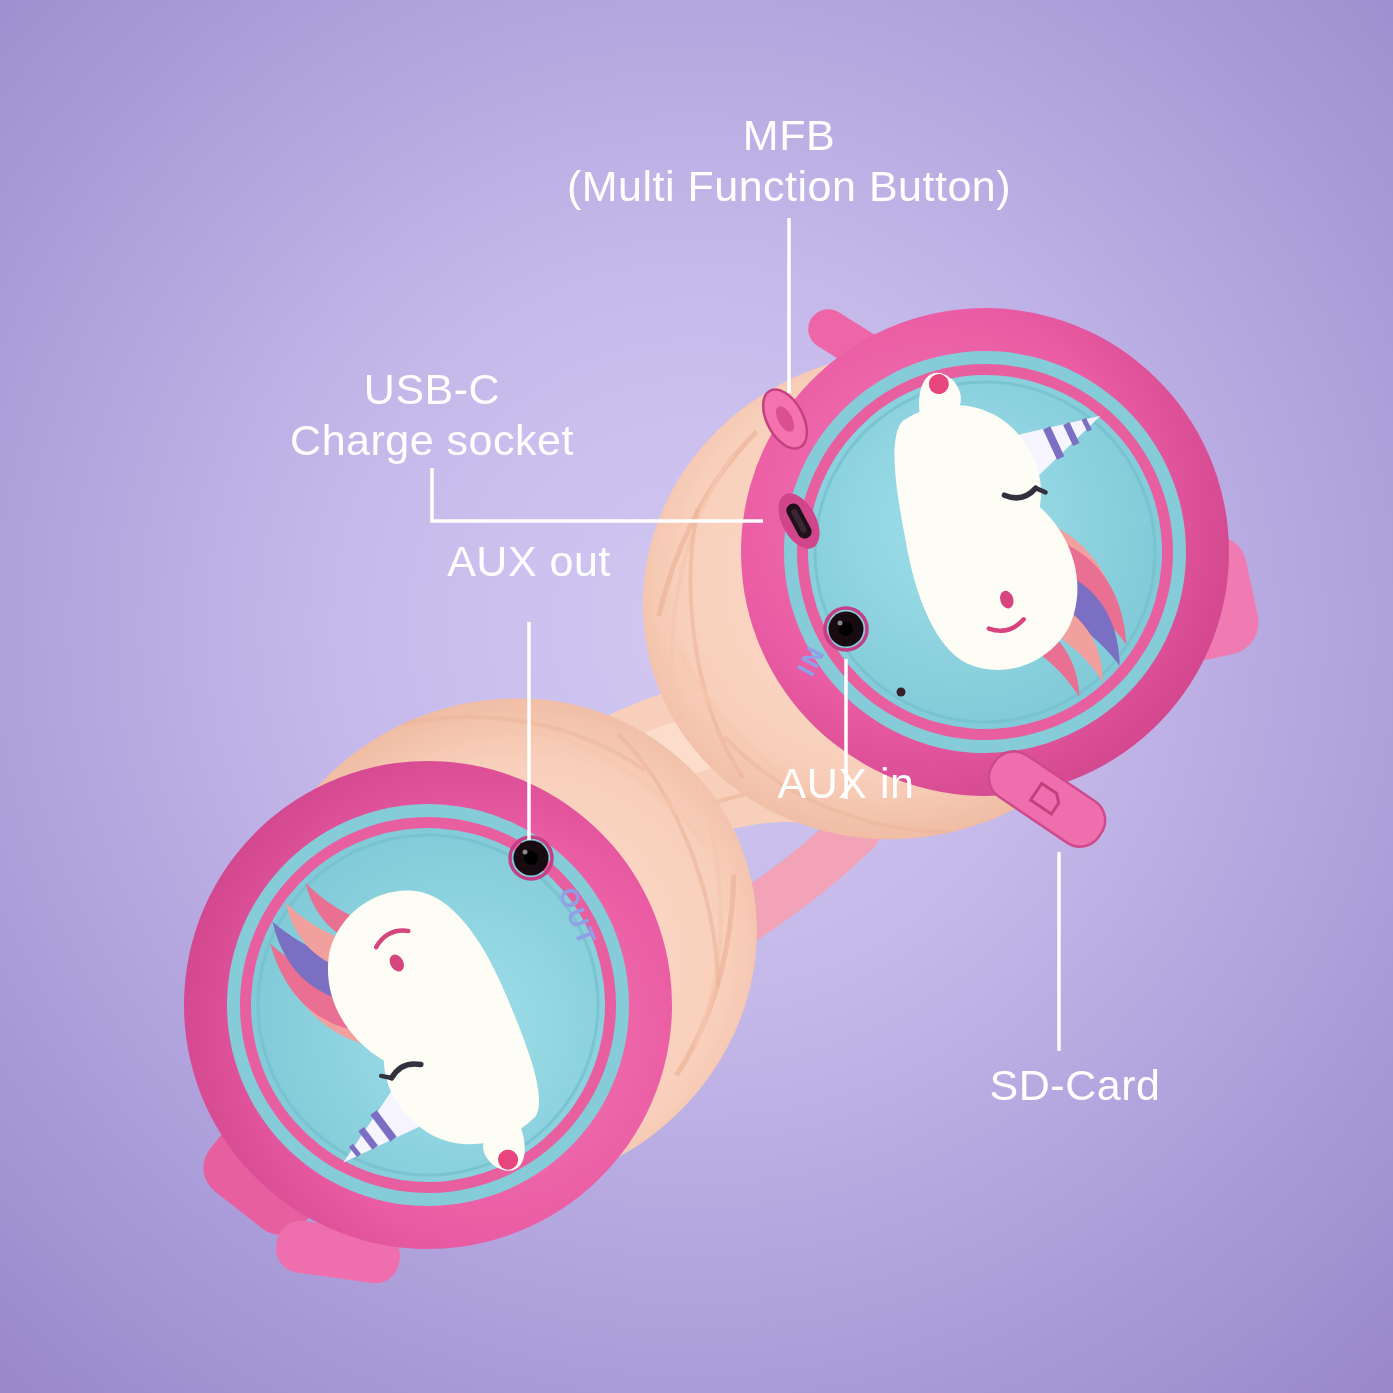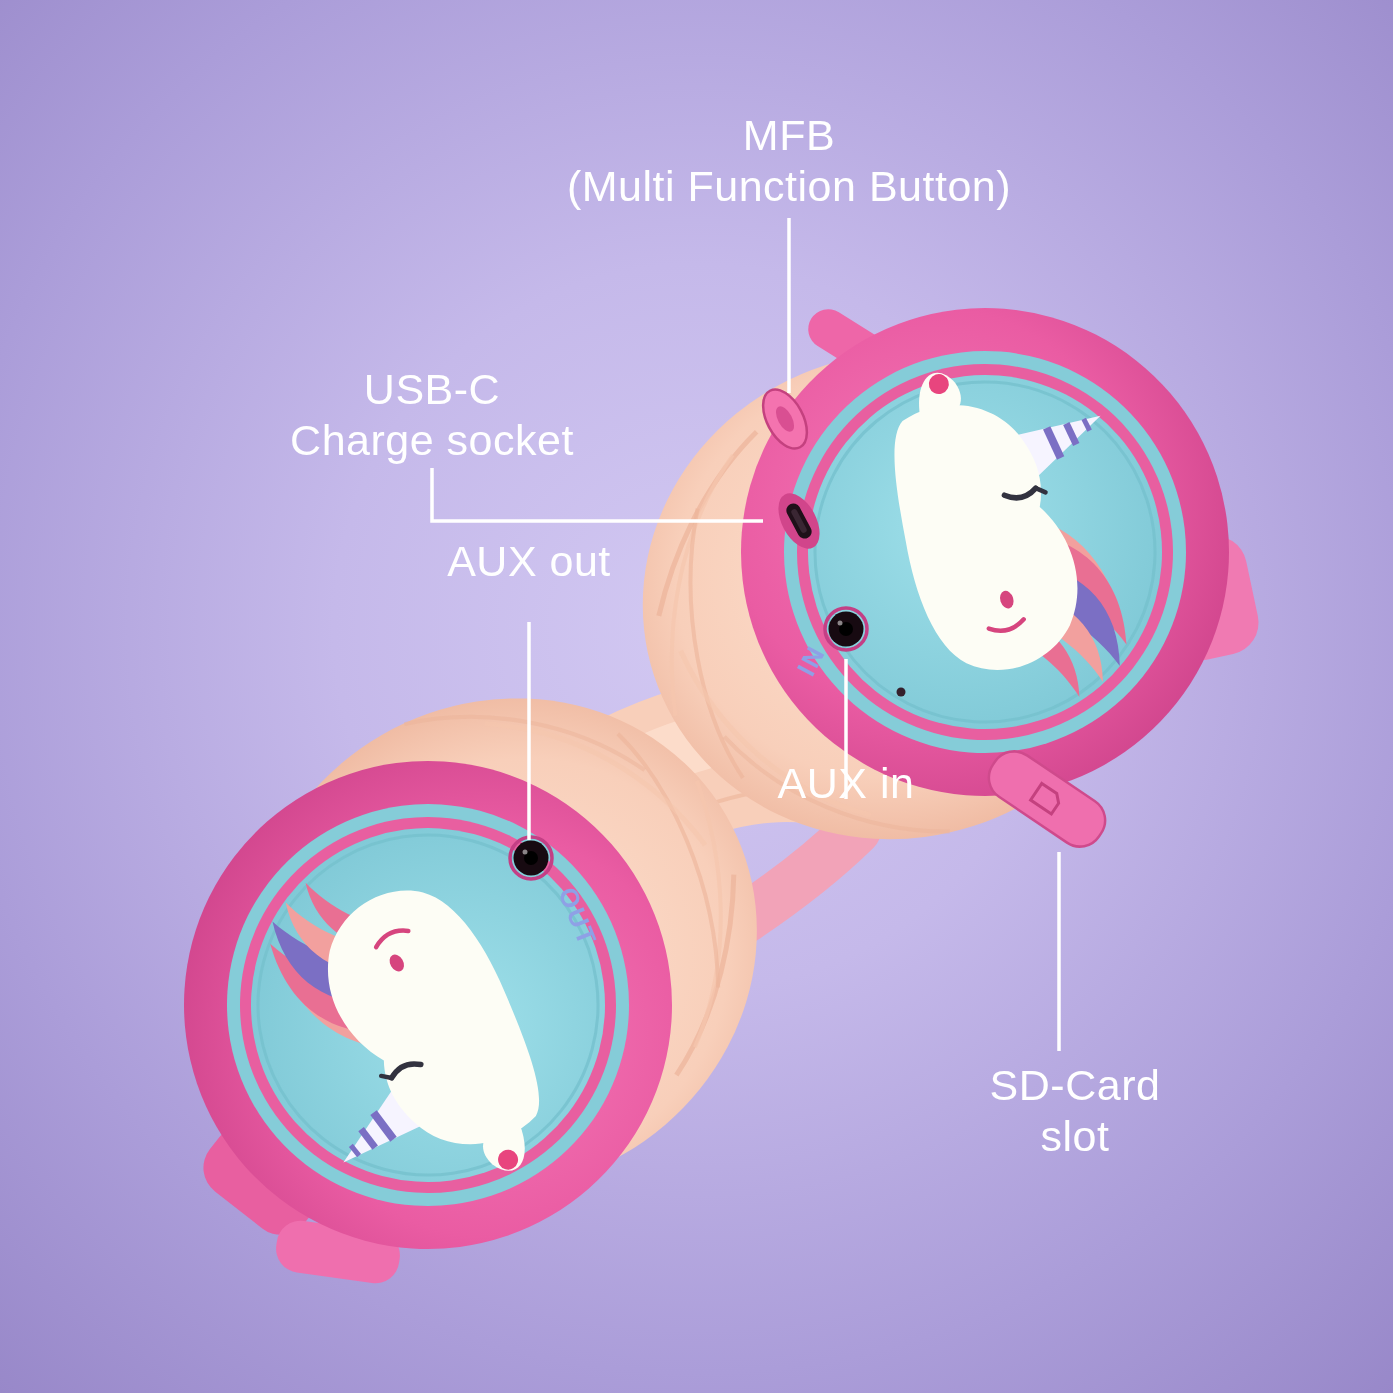--- a/index.html
+++ b/index.html
@@ -154,16 +154,15 @@
   <div class="callout" style="left:529px; top:536px;">
     <div>AUX out</div>
   </div>
 
   <div class="callout" style="left:846px; top:758px;">
     <div>AUX in</div>
   </div>
 
   <div class="callout" style="left:1063px; top:1060px;margin-left:12px;">
     <div>SD-Card</div>
-    <div>slot</div>
   </div>
 
 </div>
 
 </body></html>

